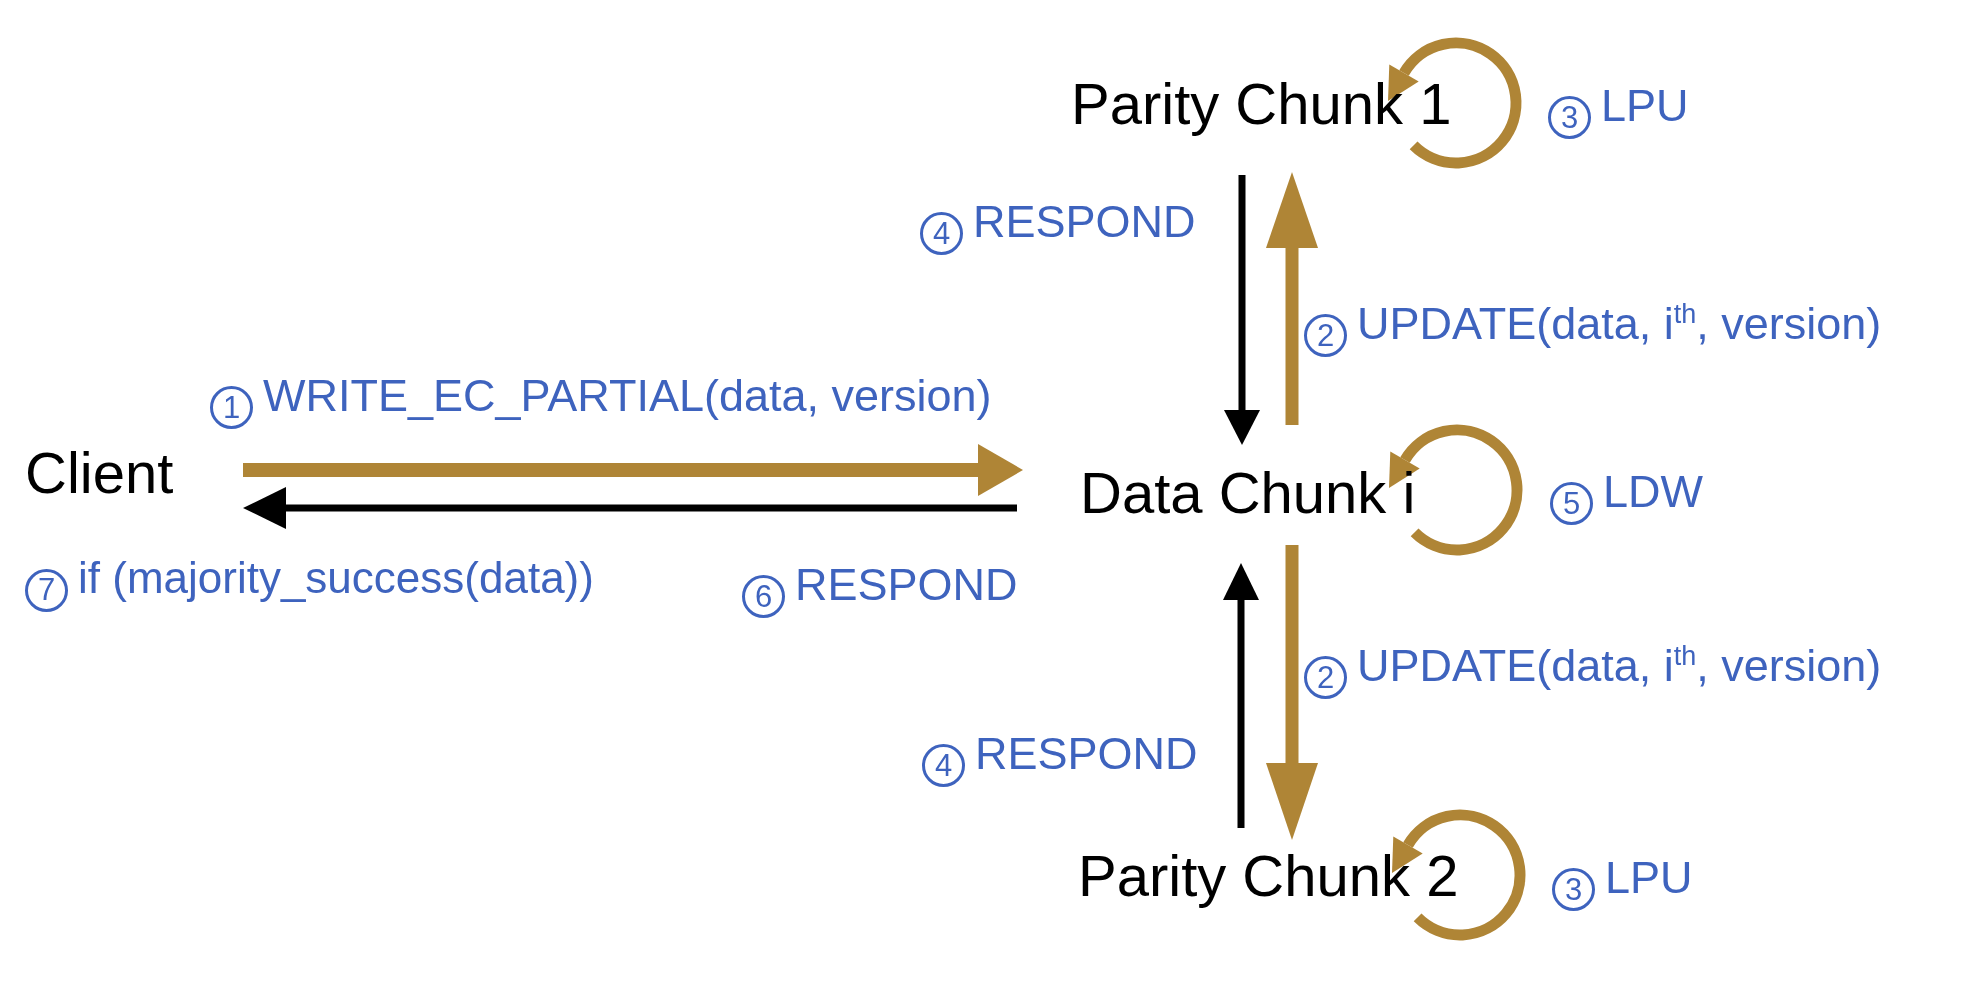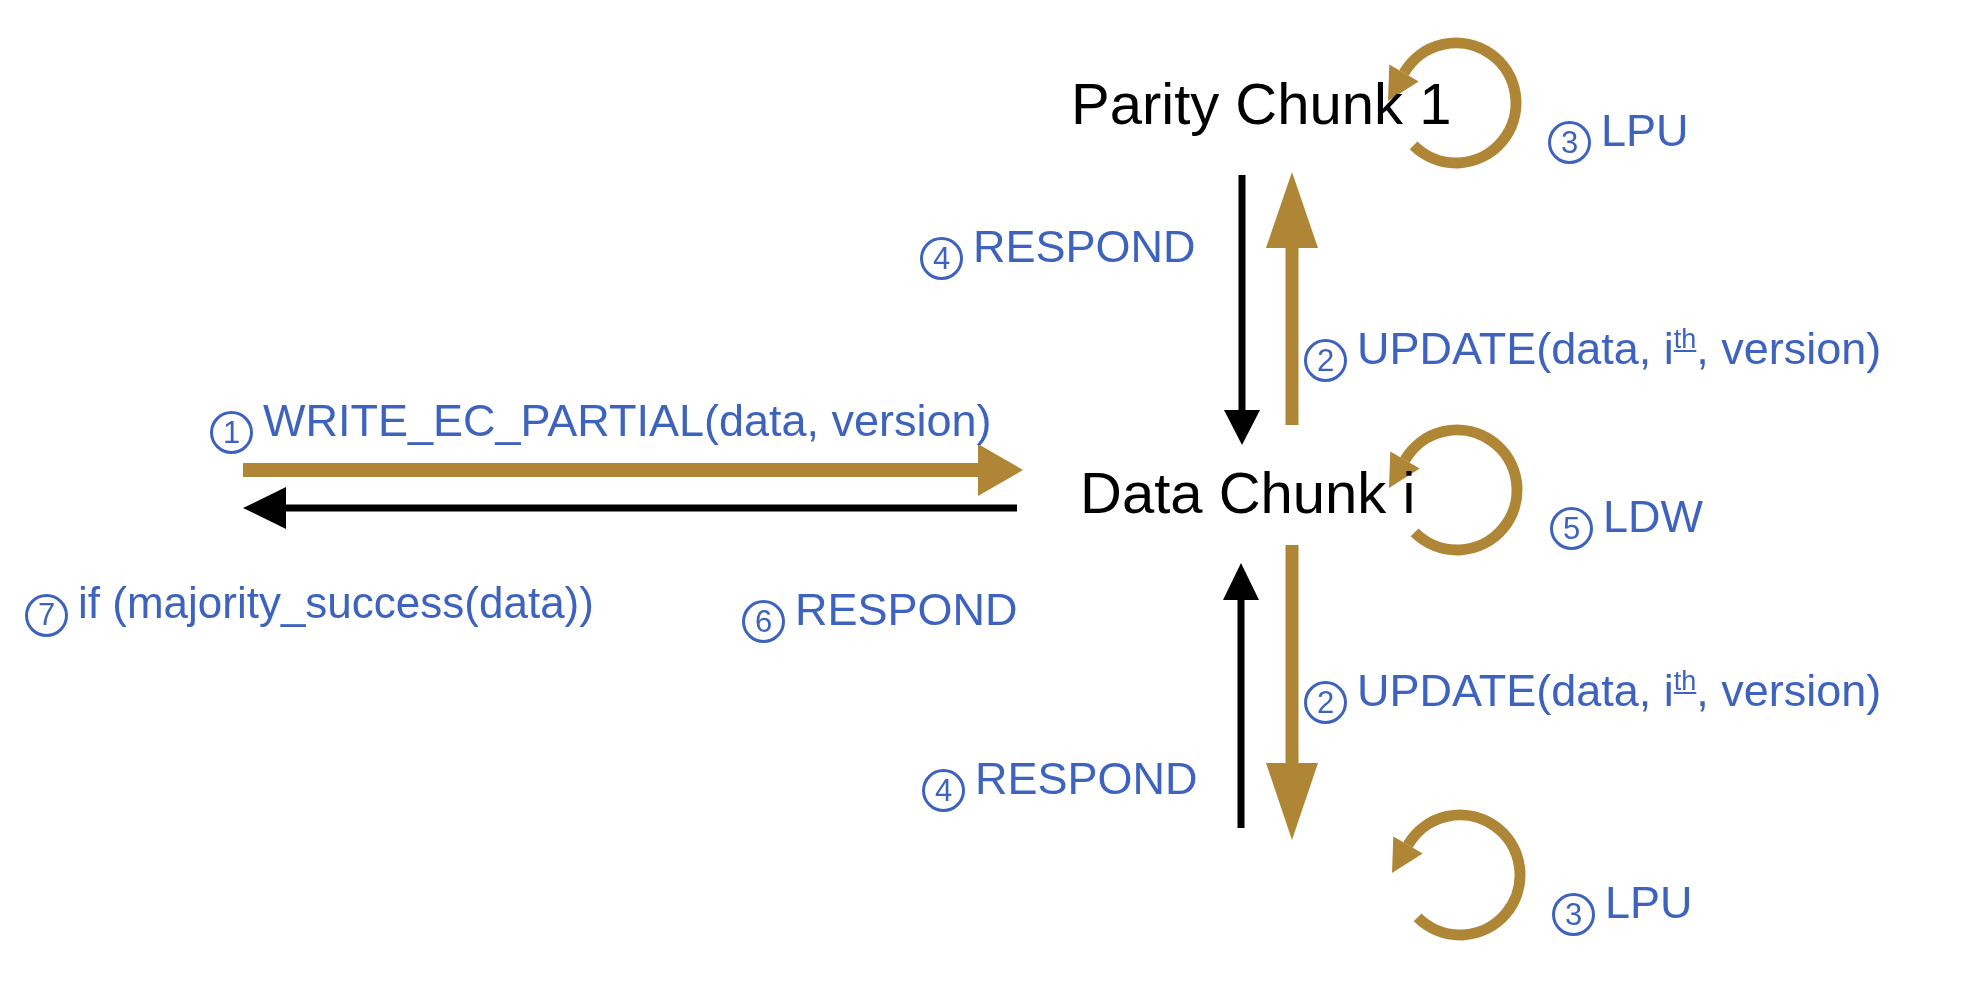--- a/index.html
+++ b/index.html
@@ -33,39 +33,37 @@
     font-size: 58px;
     line-height: 1.1;
     white-space: nowrap;
   }
   .blabel {
     position: absolute;
     color: var(--blue);
     font-size: 45px;
     line-height: 1.15;
     white-space: nowrap;
-    margin-top: 25px;
   }
   .cnum {
     display: inline-flex;
     align-items: center;
     justify-content: center;
     width: 43px;
     height: 43px;
     border: 3px solid var(--blue);
     border-radius: 50%;
     font-size: 31px;
     margin-right: 10px;
     vertical-align: -7px;
   }
   .sup {
     font-size: 60%;
     vertical-align: super;
     line-height: 0;
-    text-decoration: underline;
   }
   .commit { line-height: 1.5; }
   .commit .line2 { padding-left: 122px; }
 </style>
 </head>
 <body>
 
 <div class="canvas">
 
   <svg class="overlay" viewBox="0 0 1971 981">
@@ -111,20 +109,22 @@
     </g>
 
     <g transform="translate(1380,795)">
       <path class="gold-stroke" d="M 37.6 122.4 A 60 60 0 1 0 28 50" fill="none" stroke-width="11"></path>
       <polygon class="gold-fill" points="13.3,41.5 42.7,58.5 12,78"></polygon>
     </g>
   </svg>
 
   <div class="node" style="left:1071px; top:72px">Parity Chunk 1</div>
   <div class="node" style="left:1080px; top:461px">Data Chunk i</div>
+  <div class="node" style="left:25px; top:441px">Client</div>
+  <div class="node" style="left:1078px; top:844px">Parity Chunk 2</div>
 
   <div class="blabel" style="left:210px; top:370px">
     <span class="cnum">1</span><span>WRITE_EC_PARTIAL(data, version)</span>
   </div>
 
   <div class="blabel" style="left:920px; top:196px">
     <span class="cnum">4</span><span>RESPOND</span>
   </div>
 
   <div class="blabel" style="left:1304px; top:298px">

